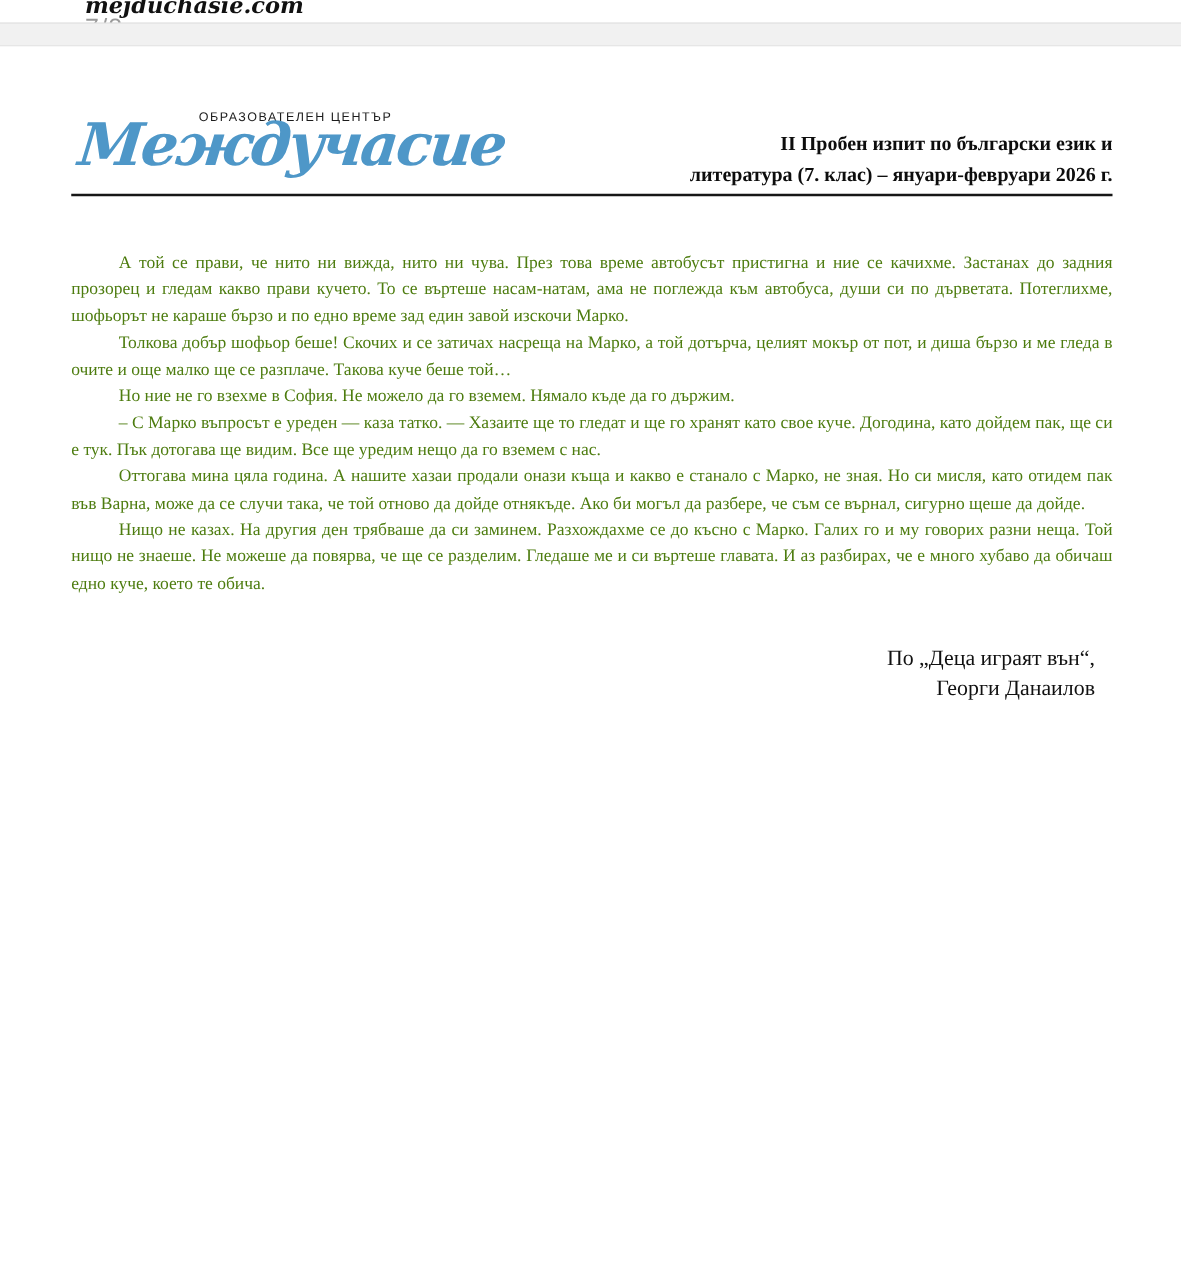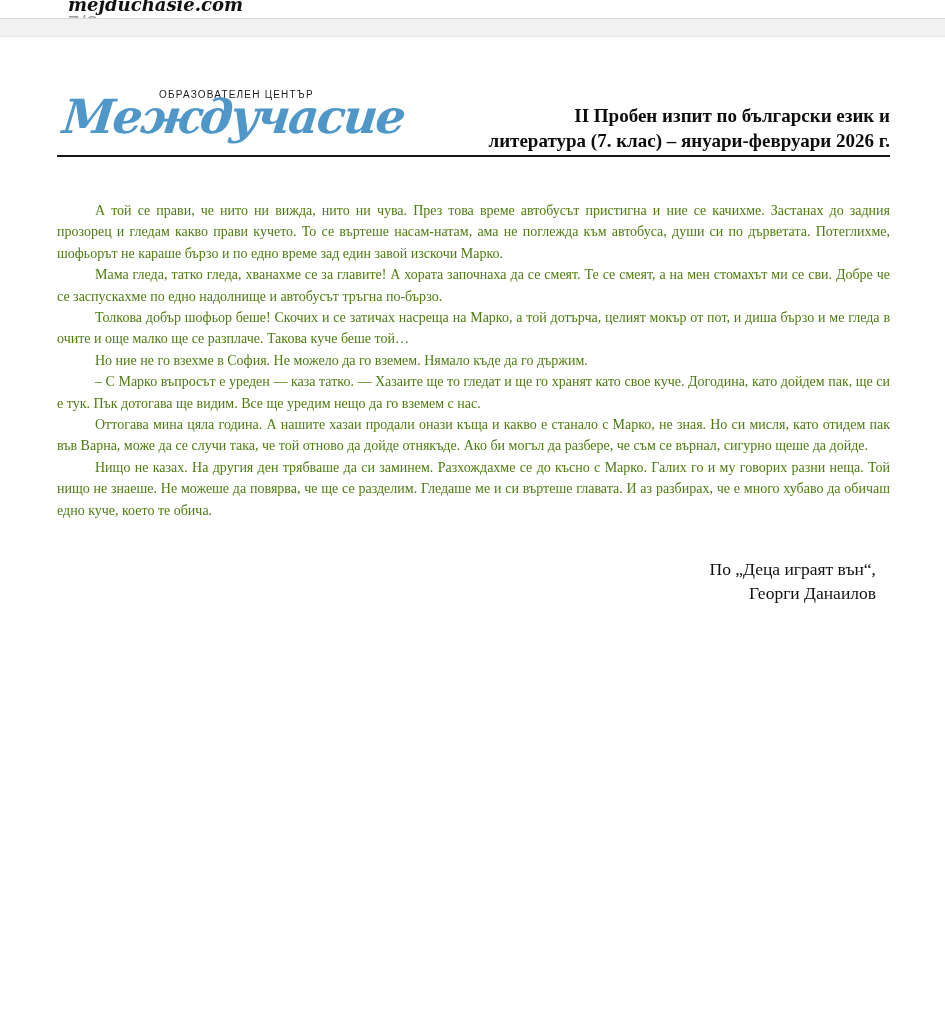--- a/index.html
+++ b/index.html
@@ -64,21 +64,21 @@
     font-style: italic; font-weight: bold;
     font-size: 47px; line-height: 47px;
     letter-spacing: -2px;
     transform: skewX(-6deg);
     white-space: nowrap;
     z-index: 2;
   }
   .title {
     text-align: right;
     font-weight: bold;
-    font-size: 19px; line-height: 25px;
+    font-size: 16px; line-height: 25px;
     padding-bottom: 2px;
     color: #0d0d0d;
     margin-left: 44px;
   }
 
   
   .body-text {
     margin-top: 43px;
     font-size: 14px;
     line-height: 21.4px;
@@ -112,21 +112,20 @@
       <span class="script" style="color: rgb(78, 151, 200);">Междучасие</span>
     </div>
     <div class="title">
       <div>II Пробен изпит по български език и</div>
       <div>литература (7. клас) – януари-февруари 2026 г.</div>
     </div>
   </div>
 
   <div class="body-text">
     <p>А той се прави, че нито ни вижда, нито ни чува. През това време автобусът пристигна и ние се качихме. Застанах до задния прозорец и гледам какво прави кучето. То се въртеше насам-натам, ама не поглежда към автобуса, души си по дърветата. Потеглихме, шофьорът не караше бързо и по едно време зад един завой изскочи Марко.</p>
-    <p>Мама гледа, татко гледа, хванахме се за главите! А хората започнаха да се смеят. Те се смеят, а на мен стомахът ми се сви. Добре че се заспускахме по едно надолнище и автобусът тръгна по-бързо.</p>
     <p>Толкова добър шофьор беше! Скочих и се затичах насреща на Марко, а той дотърча, целият мокър от пот, и диша бързо и ме гледа в очите и още малко ще се разплаче. Такова куче беше той…</p>
     <p>Но ние не го взехме в София. Не можело да го вземем. Нямало къде да го държим.</p>
     <p>– С Марко въпросът е уреден — каза татко. — Хазаите ще то гледат и ще го хранят като свое куче. Догодина, като дойдем пак, ще си е тук. Пък дотогава ще видим. Все ще уредим нещо да го вземем с нас.</p>
     <p>Оттогава мина цяла година. А нашите хазаи продали онази къща и какво е станало с Марко, не зная. Но си мисля, като отидем пак във Варна, може да се случи така, че той отново да дойде отнякъде. Ако би могъл да разбере, че съм се върнал, сигурно щеше да дойде.</p>
     <p>Нищо не казах. На другия ден трябваше да си заминем. Разхождахме се до късно с Марко. Галих го и му говорих разни неща. Той нищо не знаеше. Не можеше да повярва, че ще се разделим. Гледаше ме и си въртеше главата. И аз разбирах, че е много хубаво да обичаш едно куче, което те обича.</p>
   </div>
 
   <div class="attribution">
     <div>По „Деца играят вън“,</div>
     <div>Георги Данаилов</div>

